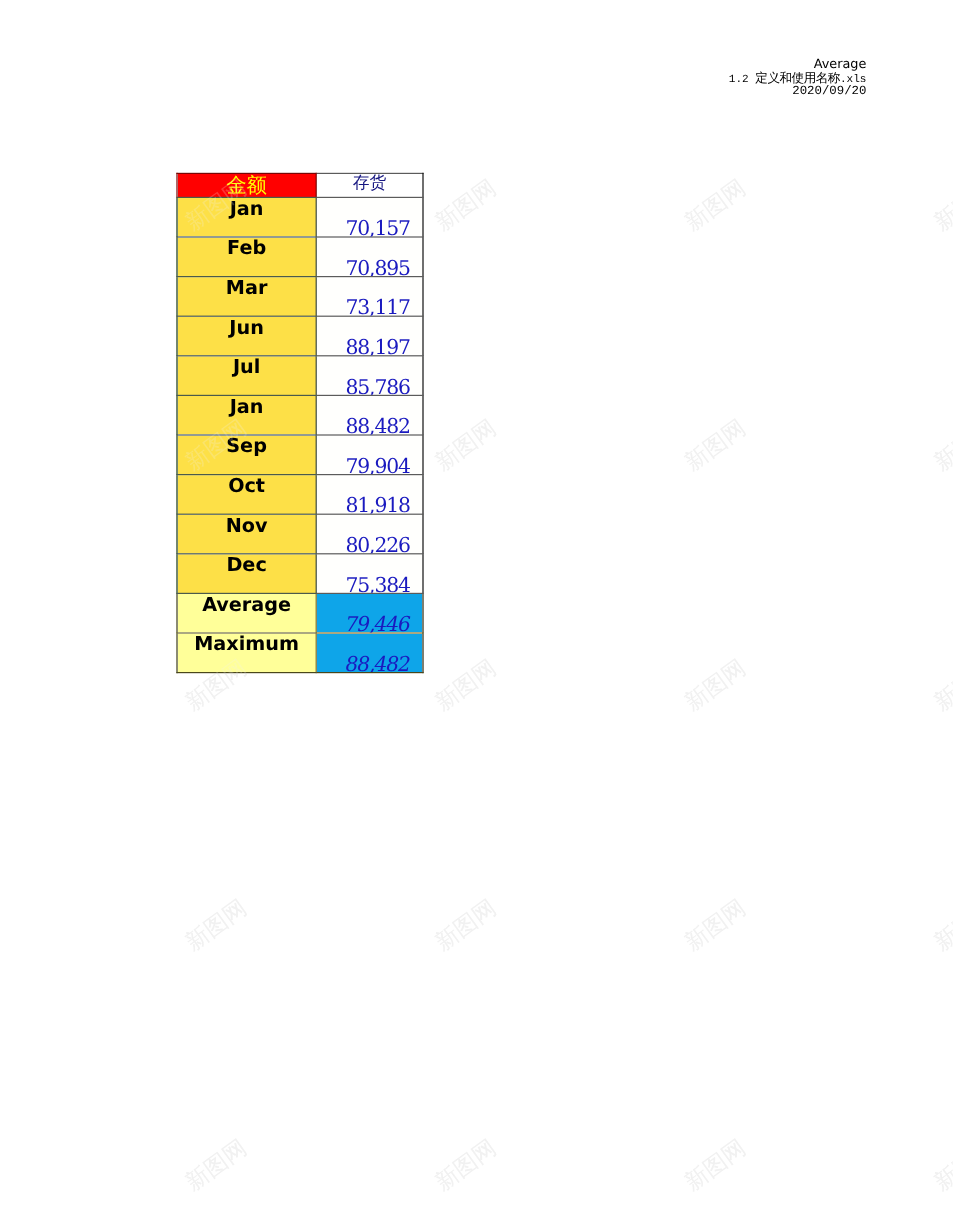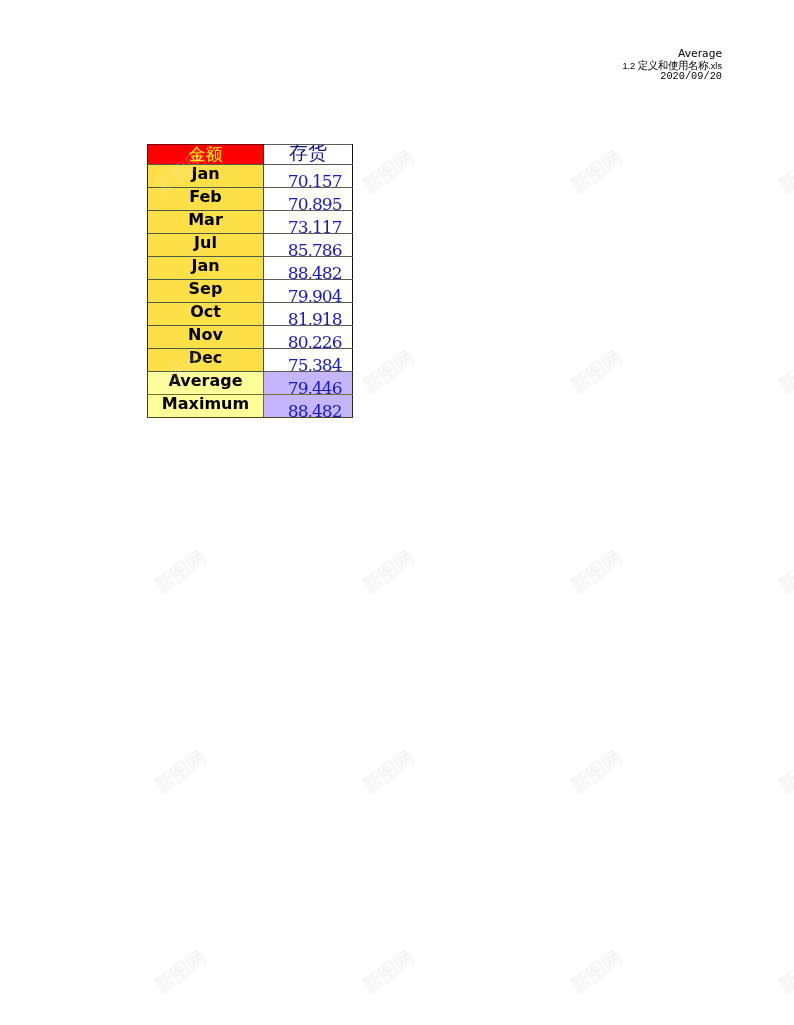--- a/index.html
+++ b/index.html
@@ -15,61 +15,61 @@
   .wm{position:absolute;font-family:"Liberation Sans",sans-serif;
       font-size:19px;font-weight:400;color:#f1f1f1;
       letter-spacing:0px;white-space:nowrap;line-height:19px;
       transform:rotate(-36deg);transform-origin:0 100%;}
 
   
   .doc-header{position:absolute;left:0;top:0;width:722px;text-align:right;z-index:10;}
   .hdr-title{position:absolute;right:0;top:47.8px;font-family:"DejaVu Sans",sans-serif;
              font-size:10.7px;color:#000;line-height:12px;white-space:nowrap;}
   .hdr-file{position:absolute;right:0;top:58px;color:#000;line-height:12px;white-space:nowrap;}
-  .fn-pre,.fn-ext{font-family:Liberation Sans, sans-serif;font-size:9.2px;}
+  .fn-pre,.fn-ext{font-family:Liberation Mono, monospace;font-size:9.2px;}
   .fn-cjk{font-family:"DejaVu Serif",serif;font-size:10.5px;letter-spacing:-0.43px;}
   .hdr-date{position:absolute;right:0;top:70px;font-family:Liberation Mono, monospace;
             font-size:10.3px;color:#000;line-height:12px;white-space:nowrap;}
 
   
   .sheet{position:absolute;left:147px;top:144px;border-collapse:collapse;
          table-layout:fixed;z-index:8;}
   .sheet td{margin:0;overflow:hidden;line-height:15px;box-sizing:border-box;padding:0;}
-  .sheet td.val{padding-right:10.4px;line-height:12px;vertical-align:top;padding-top:10px;margin-left:40px;}
+  .sheet td.val{padding-right:10.4px;line-height:12px;vertical-align:top;padding-top:20px;margin-left:40px;}
   .sheet td.lbl{line-height:12px;vertical-align:top;padding-top:2.7px;}
 
   
   .hcol1{width:116px;height:20px;background:#FF0000;color:#FFFF00;
          text-align:center;vertical-align:middle;font-size:17px;
          border-left:1px solid #7a0604;border-top:1px solid #7a0604;
          border-right:1px solid #7a0604;border-bottom:1px solid #4b5a4b;}
   .hcol2{width:89px;height:20px;background:#ffffff;color:#151580;
-         text-align:center;vertical-align:top;font-size:19px;
+         text-align:center;vertical-align:top;font-size:14px;
          line-height:13px;padding-top:2.6px;
          border-top:1px solid #5b5b5b;border-bottom:1px solid #5b5b5b;
          border-right:1px solid #111111;border-left:0;}
 
   
   .lbl{width:116px;height:20px;background:#fde047;color:#000000;
        text-align:center;vertical-align:middle;font-size:16px;font-weight:700;
        font-family:"DejaVu Sans",sans-serif;
        border-left:1px solid #17380f;border-right:1px solid #3c4a3c;
        border-top:1px solid #4b5a4b;border-bottom:1px solid #4b5a4b;}
   .val{width:89px;height:20px;background:#fffffd;color:#1a1aBf;
        text-align:right;vertical-align:middle;font-size:17px;
        font-family:"DejaVu Serif",serif;letter-spacing:-0.95px;
        padding-right:10px;
        border-top:1px solid #5b5b5b;border-bottom:1px solid #5b5b5b;
        border-right:1px solid #111111;border-left:0;}
 
   
   .lbl.sum{background:#FFFF99;border-left-color:#3f3f18;border-right-color:#6f6b2e;
            border-top-color:#74702f;border-bottom-color:#74702f;}
-  .val.sum{background:#c4b5fd;border-top-color:#74702f;border-bottom-color:#74702f;
-           border-right-color:#2a2a12;}
+  .val.sum{background:#0ea5e9;border-top-color:#74702f;border-bottom-color:#74702f;
+           border-right-color:#2a2a12;font-style:italic;}
   tr.sumrow td{border-bottom-color:#74702f;}
   tr.lastrow td.lbl{border-bottom-color:#4a471c;text-align:center;}
   tr.lastrow td.val{border-bottom-color:#4a471c;}
 </style>
 </head>
 <body>
 
 <div class="page">
 
   <div class="wm-layer" id="wm-layer">
@@ -135,20 +135,24 @@
         </tr>
         <tr>
           <td class="lbl">Feb</td>
           <td class="val">70,895</td>
         </tr>
         <tr>
           <td class="lbl">Mar</td>
           <td class="val">73,117</td>
         </tr>
         <tr>
+          <td class="lbl">Jun</td>
+          <td class="val">88,197</td>
+        </tr>
+        <tr>
           <td class="lbl">Jul</td>
           <td class="val">85,786</td>
         </tr>
         <tr>
           <td class="lbl">Jan</td>
           <td class="val">88,482</td>
         </tr>
         <tr>
           <td class="lbl">Sep</td>
           <td class="val">79,904</td>

